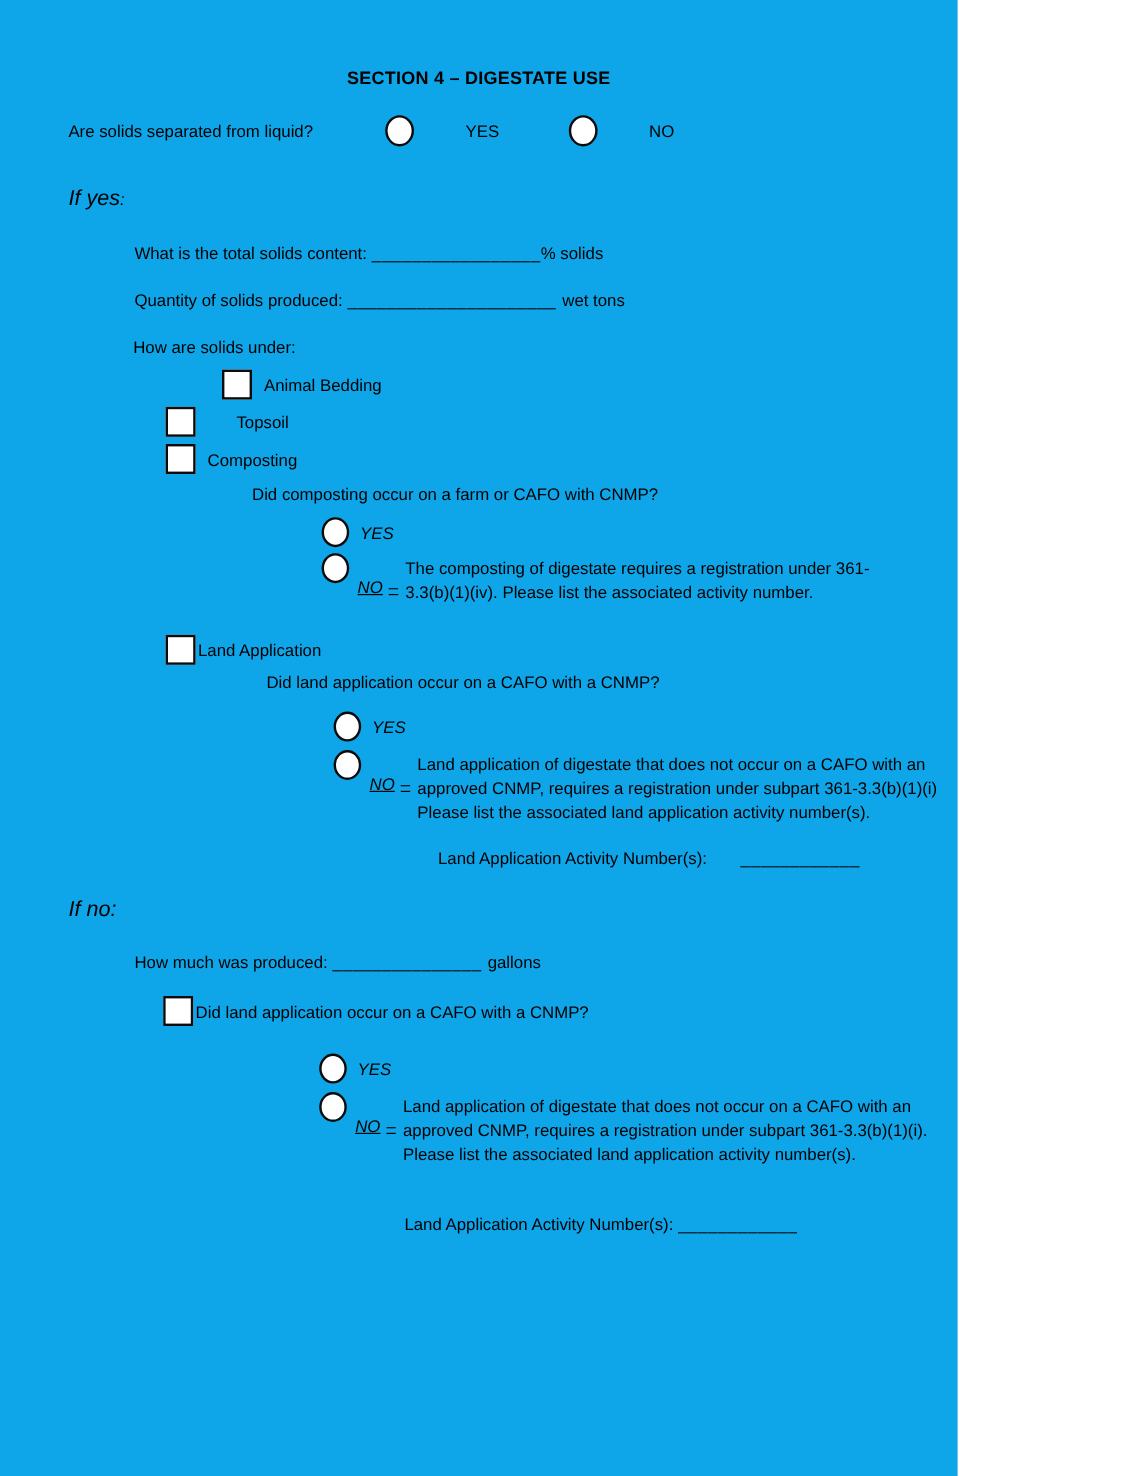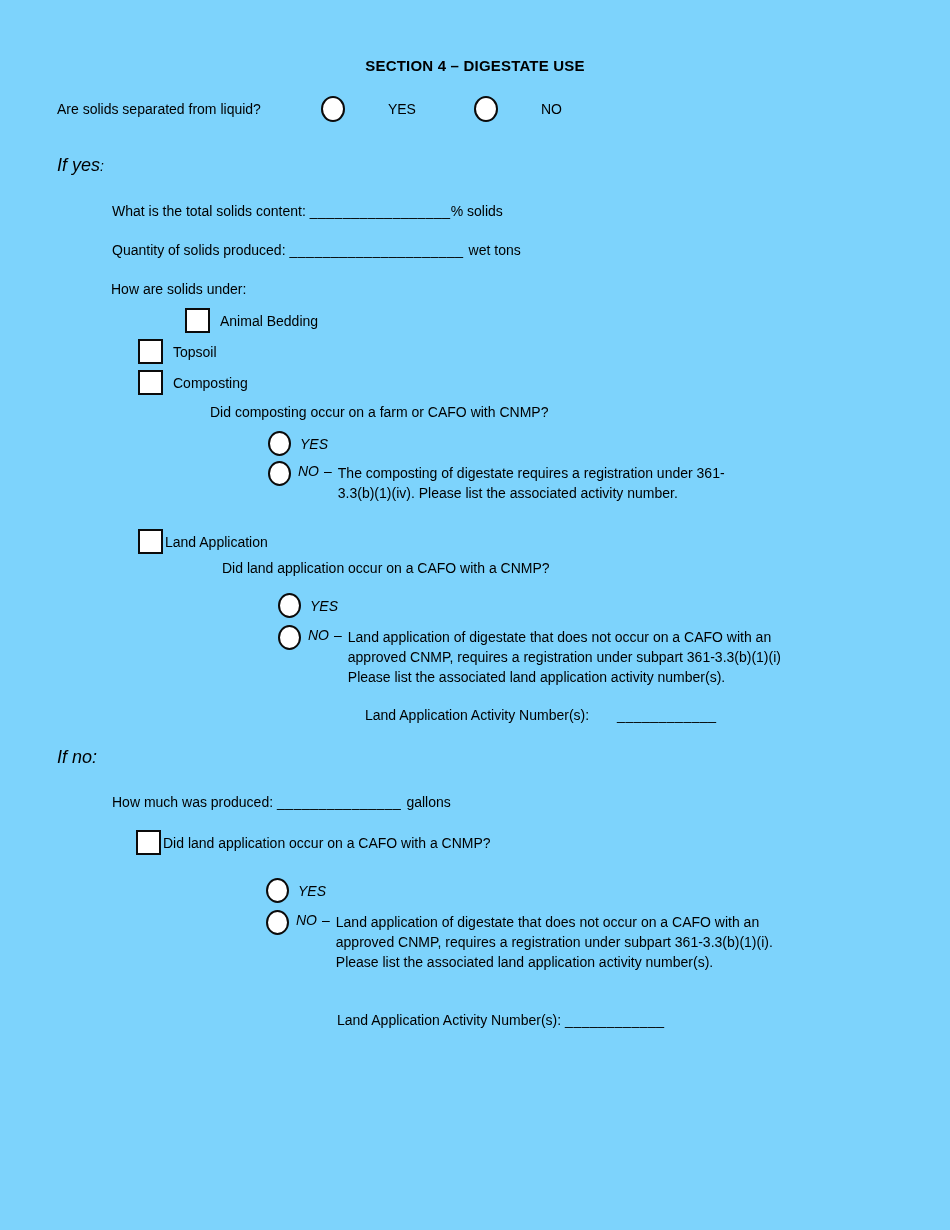--- a/index.html
+++ b/index.html
@@ -2,21 +2,21 @@
 <html><head>
 <meta charset="utf-8">
 <style>
   * { margin:0; padding:0; box-sizing:border-box; }
   html,body { background:#ffffff; }
   body {
     width:950px; height:1230px;
     font-family:"Liberation Sans","DejaVu Sans",sans-serif;
     font-size:14px; color:#000;
   }
-  .page { position:relative; width:950px; height:1230px; background:#7dd3fc; overflow:hidden; }
+  .page { position:relative; width:798px; height:1230px; background:#0ea5e9; overflow:hidden; }
 
   .title { padding-top:57px; text-align:center; font-weight:bold; font-size:15px; letter-spacing:.2px; }
 
   .row { display:flex; align-items:center; white-space:nowrap; }
   .row-top { align-items:flex-start; }
 
   .radio {
     display:inline-block; flex:none;
     width:24px; height:26px;
     border:2.6px solid #0b0b0b; border-radius:50%;
@@ -26,21 +26,21 @@
   .checkbox {
     display:inline-block; flex:none;
     width:25px; height:25px;
     border:2px solid #0b0b0b; background:#fff;
   }
 
   .it { font-style:italic; }
   .heading { font-size:18px; font-weight:normal; font-style:italic; }
   .heading .colon-sm { font-size:14px; }
 
-  .no-label { flex:none; margin-left:7px; margin-top:2px; }
+  .no-label { flex:none; margin-left:7px; margin-top:20px;text-decoration:underline; }
   .no-label .dash { margin-left:5px; font-style:normal; }
   .no-body { white-space:pre-line; line-height:20px; margin-left:6px; margin-top:2px; }
   .yes-lbl { margin-left:9px; }
 
   .blank { letter-spacing:.5px;margin-top:12px; }
   .ml4 { margin-left:4px; }
   .ml5 { margin-left:5px; }
   .gap28 { margin-left:28px; }
   .cb-label { margin-left:10px; }
   .cb-label-tight { margin-left:2px; }
@@ -50,21 +50,21 @@
   .q-solids .r-yes    { margin-left:24px; }
   .q-solids .l-yes    { margin-left:7px; }
   .q-solids .r-no     { margin-left:22px; }
   .q-solids .l-no     { margin-left:7px; }
 
   .h-ifyes            { margin:33px 0 0 57px; }
   .f-total            { margin:27px 0 0 112px; }
   .f-qty              { margin:23px 0 0 112px; }
   .f-how              { margin:23px 0 0 111px; }
   .cb1                { margin:11px 0 0 138px;padding-left:47px; }
-  .cb2                { margin:6px 0 0 138px; }
+  .cb2                { margin:6px 0 0 138px;gap:24px; }
   .cb3                { margin:6px 0 0 138px; }
   .q-compost          { margin:9px 0 0 210px; }
   .yr-compost         { margin:11px 0 0 268px; }
   .nr-compost         { margin:5px 0 0 268px; }
   .f-compost-activity { margin:26px 0 0 337px; }
   .cb-land            { margin:26px 0 0 138px; }
   .q-land             { margin:6px 0 0 222px; }
   .yr-land            { margin:17px 0 0 278px; }
   .nr-land            { margin:7px 0 0 278px; }
   .f-land-activity    { margin:20px 0 0 365px; }

